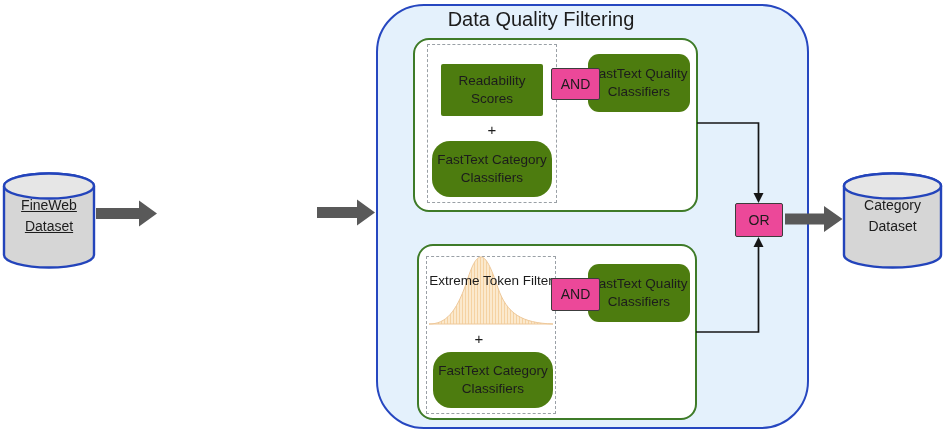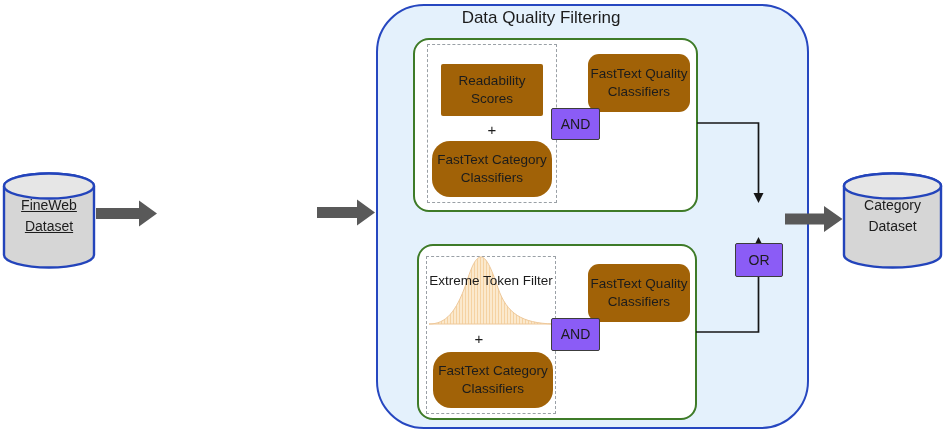--- a/index.html
+++ b/index.html
@@ -10,21 +10,21 @@
   .abs{position:absolute;}
   svg{display:block;}
   .layer{position:absolute;left:0;top:0;width:946px;height:433px;pointer-events:none;}
 
   
   .big-container{
     left:376px;top:4px;width:433px;height:425px;box-sizing:border-box;
     background:#e4f1fc;border:2px solid #2647c0;border-radius:48px;z-index:1;
   }
   .container-title{
-    left:376px;top:8px;width:330px;text-align:center;font-size:17px;z-index:2;
+    left:376px;top:8px;width:330px;text-align:center;font-size:20px;z-index:2;
   }
 
   
   .branch{
     box-sizing:border-box;background:#ffffff;border:2px solid #3e7b28;border-radius:16px;z-index:2;
   }
   .branch-top{left:413px;top:38px;width:285px;height:174px;}
   .branch-bottom{left:417px;top:244px;width:280px;height:176px;}
 
   
@@ -32,42 +32,42 @@
     box-sizing:border-box;border:1px dashed #9aa0a6;background:transparent;z-index:3;
   }
   .dashed-top{left:427px;top:44px;width:130px;height:159px;}
   .dashed-bottom{left:426px;top:256px;width:130px;height:158px;}
 
   
   .node{
     box-sizing:border-box;display:flex;align-items:center;justify-content:center;
     text-align:center;font-size:13.5px;line-height:1.32;z-index:4;
   }
-  .blue{background:#a16207;}
+  .blue{background:#4d7c0f;}
   .r2{border-radius:2px;}
   .r9{border-radius:18px;}
   .r11{border-radius:11px;}
 
   .dedup-box{left:158px;top:186px;width:156px;height:58px;background:#cbdcfa;border-radius:12px;}
 
   .readability{left:441px;top:64px;width:102px;height:52px;}
   .plus-top{left:441px;top:121px;width:102px;height:18px;font-size:15px;z-index:4;}
   .category-top{left:432px;top:141px;width:120px;height:56px;}
   .quality-top{left:588px;top:54px;width:102px;height:58px;}
   .and-top{left:551px;top:68px;width:49px;height:32px;}
 
   .extreme-label{left:428px;top:272px;width:126px;z-index:5;}
   .plus-bottom{left:428px;top:330px;width:102px;height:18px;font-size:15px;z-index:5;}
   .category-bottom{left:433px;top:352px;width:120px;height:56px;}
   .quality-bottom{left:588px;top:264px;width:102px;height:58px;}
   .and-bottom{left:551px;top:278px;width:49px;height:33px;}
 
   .gate{
-    background:#8b5cf6;border:1.4px solid #3c3c3c;border-radius:2px;
-    font-size:14px;z-index:6;margin-top:40px;
+    background:#ec4899;border:1.4px solid #3c3c3c;border-radius:2px;
+    font-size:14px;z-index:6;
   }
   .or-box{left:735px;top:203px;width:48px;height:34px;}
 
   
   .cyl-label{text-align:center;font-size:14px;line-height:21px;z-index:2;}
   .fineweb-label{left:4px;top:195px;width:90px;text-decoration:underline;}
   .gneissweb-label{left:843px;top:195px;width:99px;}
 
   .bell{left:428px;top:254px;z-index:3;}
   .underlay{z-index:0;}

